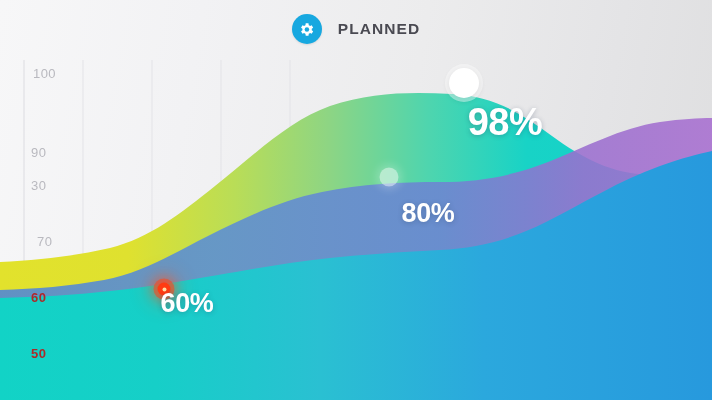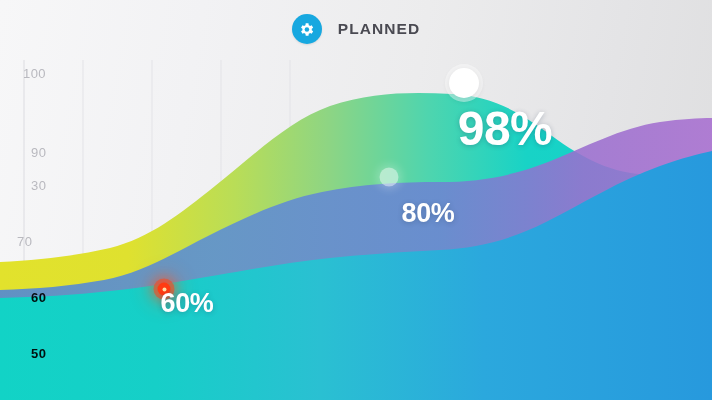--- a/index.html
+++ b/index.html
@@ -72,37 +72,37 @@
   
   .y-label {
     position: absolute;
     font-size: 13px;
     letter-spacing: .4px;
     font-weight: 400;
     z-index: 20;
     white-space: nowrap;
   }
   .y-label.dark  { color: #b9b9bf; }
-  .y-label.light { color: #000000; opacity: .92; font-weight: 600; }
+  .y-label.light { color: #b91c1c; opacity: .92; font-weight: 600; }
 
   
   .annot {
     position: absolute;
     z-index: 35;
     white-space: nowrap;
   }
   .annot-value {
     position: absolute;
     color: #ffffff;
     font-weight: 700;
     text-shadow: 0 1px 5px rgba(40,60,90,.30);
     white-space: nowrap;
     transform: translateX(-50%);
   }
-  .v-98 { font-size: 48px; letter-spacing: -0.5px; }
+  .v-98 { font-size: 38px; letter-spacing: -0.5px; }
   .v-80 { font-size: 27px; letter-spacing: -0.3px; }
   .v-60 { font-size: 27px; letter-spacing: -0.3px; }
 
   
   .marker {
     position: absolute;
     border-radius: 50%;
     transform: translate(-50%, -50%);
   }
   .marker-actual {
@@ -231,24 +231,24 @@
           <path d="M19.4 13a7.6 7.6 0 0 0 0-2l2-1.5-2-3.4-2.4.9a7.6 7.6 0 0 0-1.8-1L14.8 3h-3.9l-.4 2.9a7.6 7.6 0 0 0-1.8 1L6.3 6 4.3 9.5 6.3 11a7.6 7.6 0 0 0 0 2l-2 1.5 2 3.4 2.4-.9c.5.4 1.1.8 1.8 1l.4 2.9h3.9l.4-2.9c.6-.3 1.2-.6 1.8-1l2.4.9 2-3.4-2-1.5z"></path>
           <circle cx="12.6" cy="12" r="3.2" fill="#17a8e0"></circle>
         </svg>
       </span>
       <span class="legend-label">PLANNED</span>
     </div>
 
 
   </div>
 
-  <div class="y-label dark" style="left:23px; top:66px;text-align:right;">100</div>
+  <div class="y-label dark" style="left:33px; top:66px;text-align:right;">100</div>
   <div class="y-label dark" style="left:31px; top:122px;margin-top:23px;">90</div>
   <div class="y-label dark" style="left:31px; top:178px;">30</div>
-  <div class="y-label dark" style="left:17px; top:234px;">70</div>
+  <div class="y-label dark" style="left:37px; top:234px;">70</div>
   <div class="y-label light" style="left:31px; top:290px;">60</div>
   <div class="y-label light" style="left:31px; top:346px;">50</div>
 
   <div class="annot">
     <span class="marker marker-actual" style="left:464px; top:83px;"></span>
     <span class="annot-value v-98" style="left:505px; top:101px;">98%</span>
   </div>
 
   <div class="annot">
     <span class="marker marker-trend" style="left:389px; top:177px;"></span>

